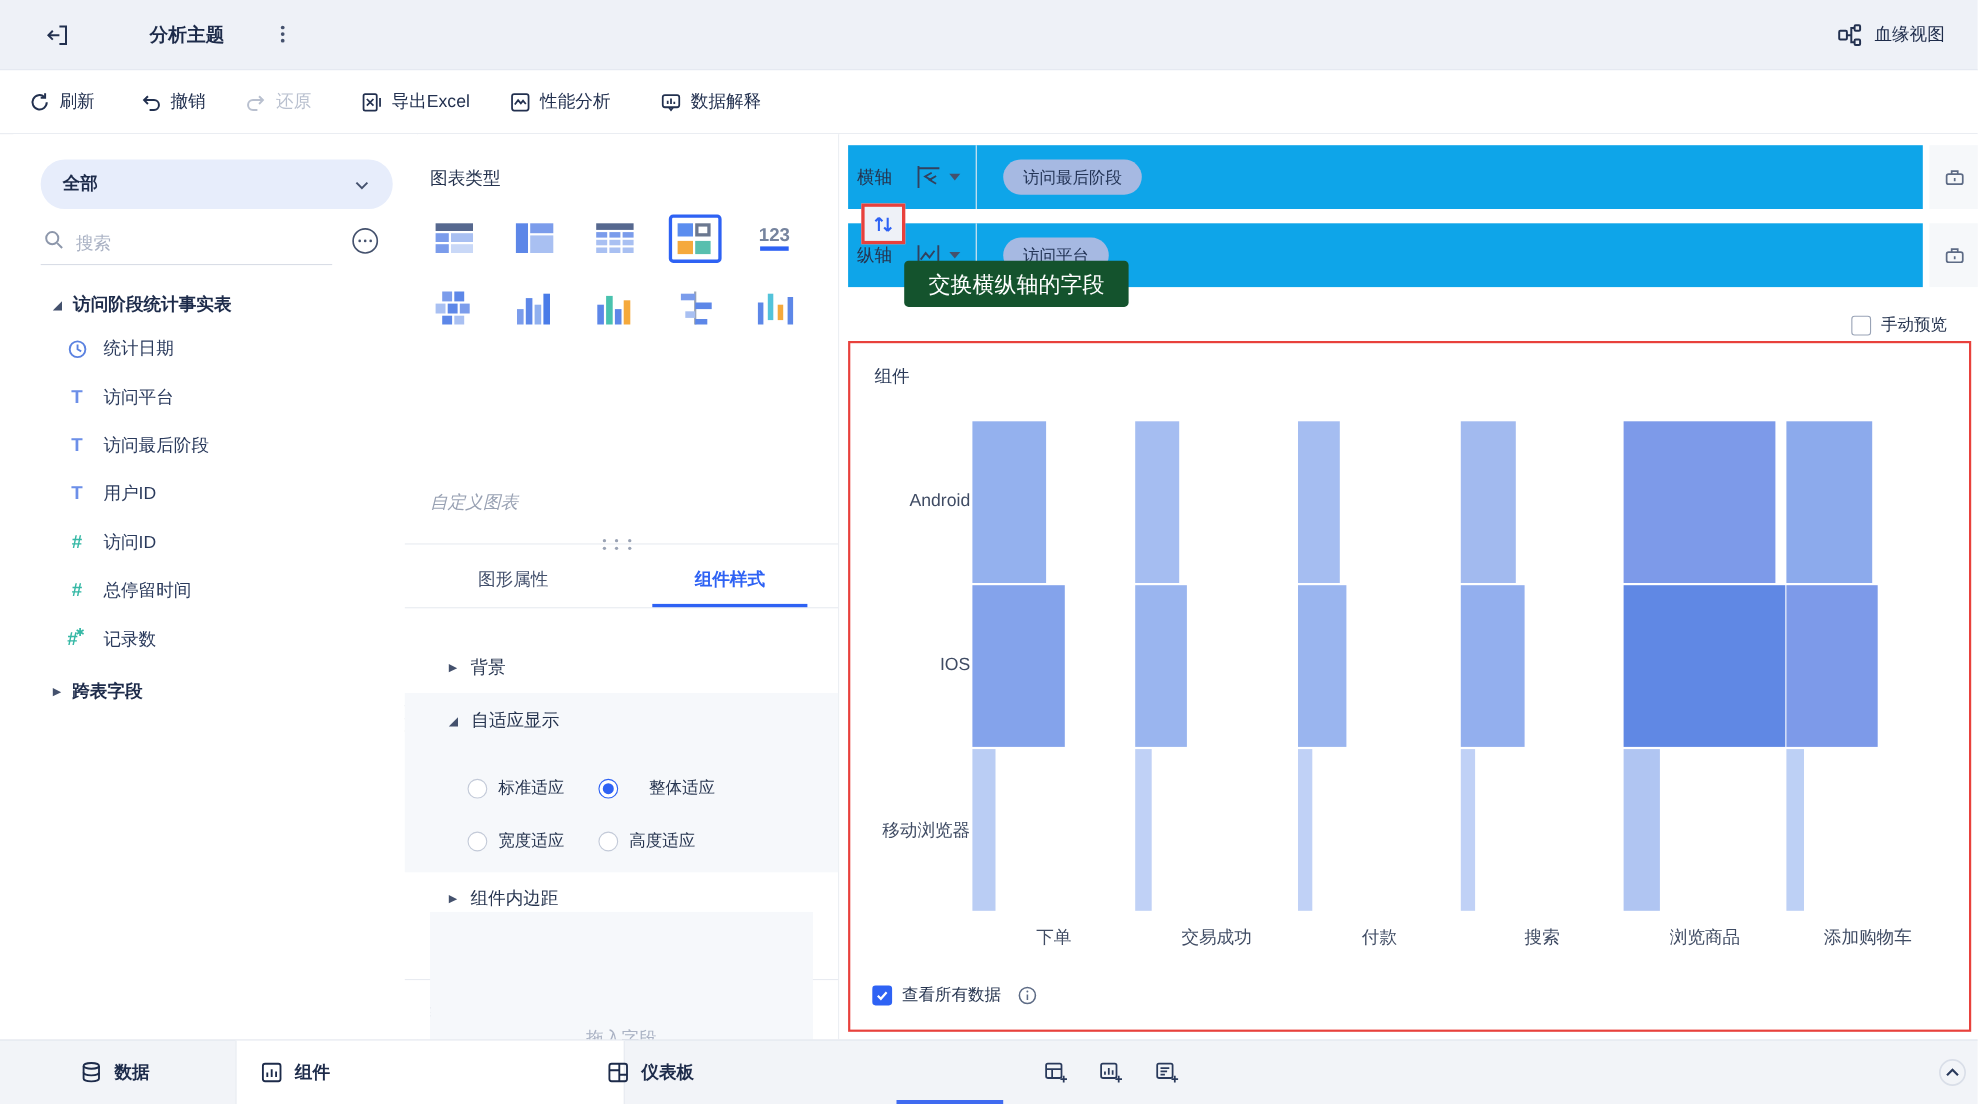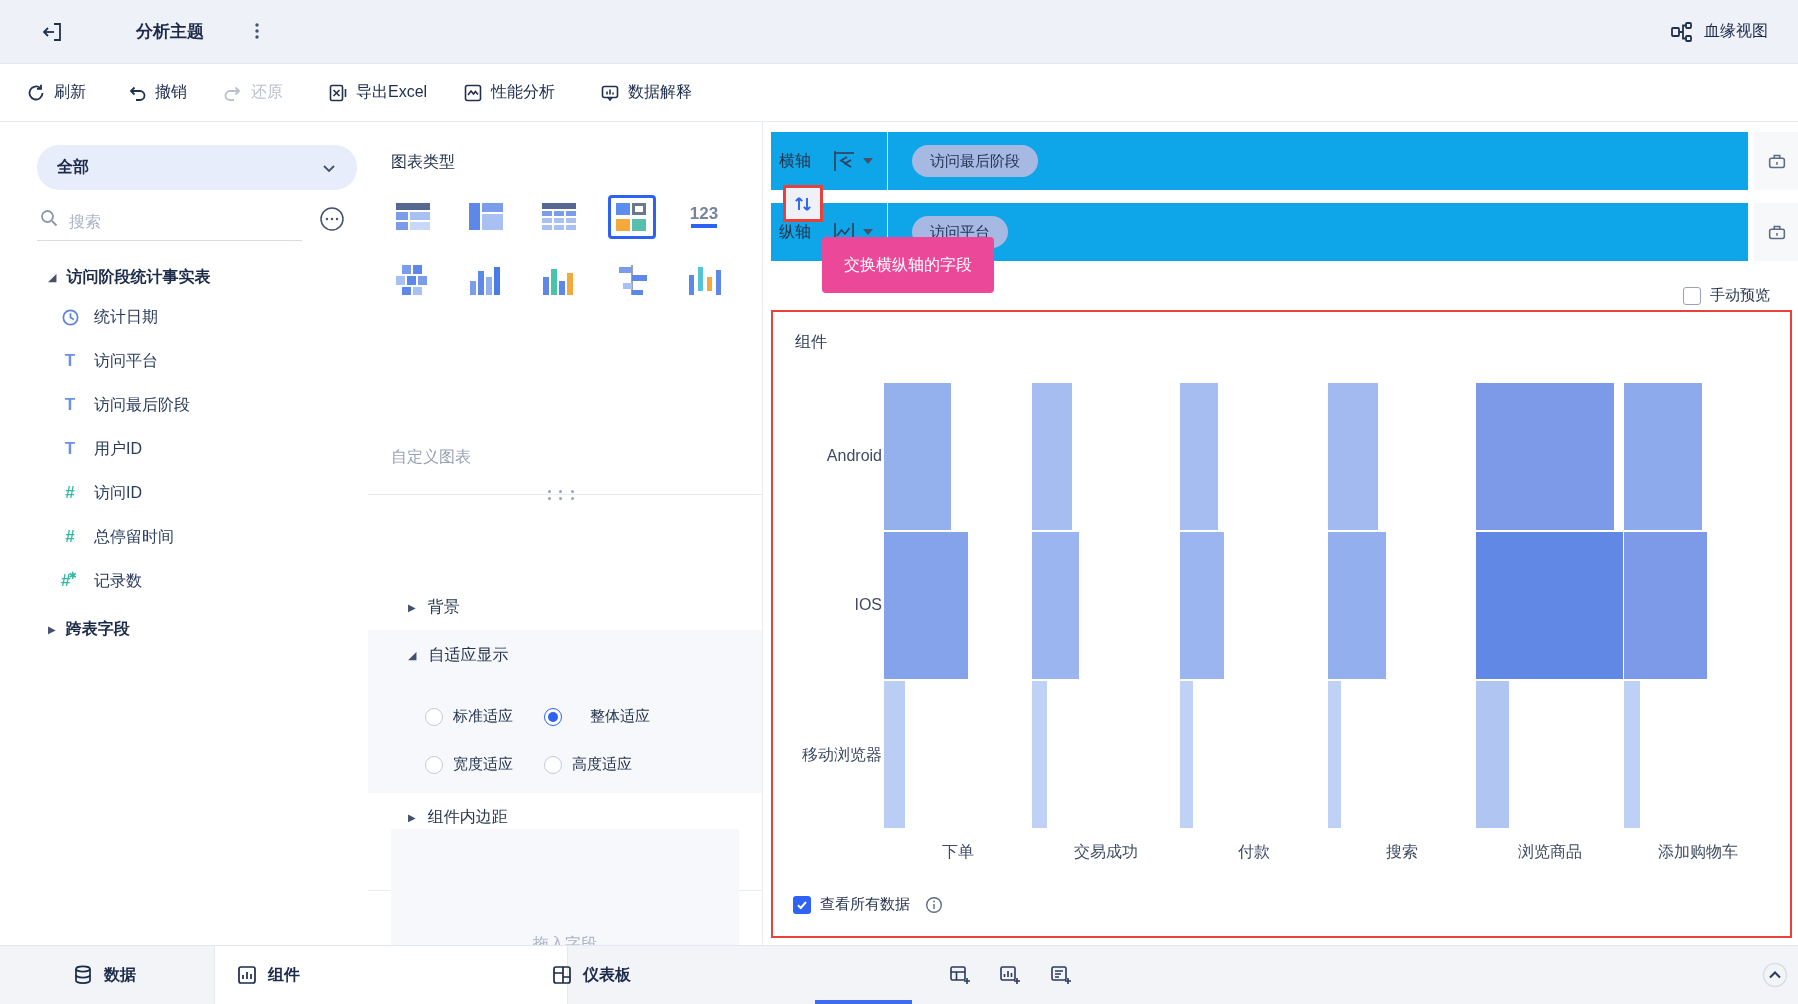--- a/index.html
+++ b/index.html
@@ -36,21 +36,21 @@
   .f-ic{width:20px;height:20px;display:flex;align-items:center;justify-content:center;font-weight:bold;}
   .f-text{color:#6c8fe8;font-size:17px;}
   .f-num{color:#35b8a5;font-size:17px;}
   .calcstar{color:#35b8a5;font-size:10px;position:relative;top:-6px;left:-2px;}
   .dots-v{position:absolute;left:356px;top:518px;width:12px;height:30px;display:grid;grid-template-columns:1fr 1fr;grid-gap:5px;}
   .dots-v i,.dots-h i{width:3px;height:3px;border-radius:50%;background:#9aa3b5;display:block;}
   .dots-h{position:absolute;width:30px;height:10px;display:grid;grid-template-columns:repeat(3,1fr);grid-gap:4px;justify-items:center;}
 
   
   .panel-label{position:absolute;font-size:16px;color:#26344f;}
-  .gray-label{color:#98a1b3;}
+  .gray-label{color:#98a1b3;font-style:italic;}
   .ct-cell{position:absolute;width:48px;height:44px;display:flex;align-items:center;justify-content:center;border-radius:4px;cursor:pointer;box-sizing:border-box;}
   .ct-cell.selected{border:3px solid #2e62f4;background:#fff;}
   .tabbar{position:absolute;left:0;top:380px;width:394px;height:50px;border-bottom:1px solid #e8ebf1;display:flex;}
   .tab{flex:1;display:flex;align-items:center;justify-content:center;font-size:16px;color:#44516d;cursor:pointer;position:relative;}
   .tab.active{color:#2e62f4;font-weight:bold;}
   .tab.active::after{content:"";position:absolute;left:28px;right:28px;bottom:0;height:3px;background:#2e62f4;}
   .sec-header{position:absolute;left:40px;height:30px;display:flex;align-items:center;gap:12px;font-size:16px;color:#26344f;cursor:pointer;}
   #adaptive-bg{left:0px;top:508px;width:394px;height:163px;background:#f6f8fb;}
   .radio-opt{position:absolute;display:flex;align-items:center;gap:10px;font-size:15px;color:#26344f;cursor:pointer;}
   .rdot{width:18px;height:18px;border-radius:50%;border:1px solid #c3cad8;background:#fff;box-sizing:border-box;}
@@ -60,21 +60,21 @@
 
   
   .axis-row{position:absolute;left:8px;width:977px;height:58px;background:#0ea5e9;display:flex;align-items:center;}
   .axis-lock{position:absolute;width:46px;height:58px;background:#f6f8fa;display:flex;align-items:center;justify-content:center;cursor:pointer;}
   .axis-label{margin-left:8px;font-size:16px;color:#26344f;width:44px;}
   .axis-typebox{display:flex;align-items:center;gap:6px;margin-left:8px;cursor:pointer;}
   .caret{width:0;height:0;border-left:5px solid transparent;border-right:5px solid transparent;border-top:6px solid #44516d;}
   .axis-sep{width:1px;height:58px;background:#e8ebf1;margin-left:14px;}
   .pill{margin-left:24px;height:32px;background:#a6b9e2;border-radius:16px;display:flex;align-items:center;padding:0 18px;font-size:15px;color:#233456;cursor:grab;}
   #swap-btn{left:20px;top:63px;width:40px;height:37px;background:#eef1f7;border:3px solid #e8413c;box-sizing:border-box;display:flex;align-items:center;justify-content:center;cursor:pointer;z-index:6;}
-  #swap-tooltip{left:59px;top:115px;height:56px;background:#ec4899;border-radius:4px;color:#fff;font-size:16px;display:flex;align-items:center;padding:0 22px;z-index:7;}
+  #swap-tooltip{left:59px;top:115px;height:42px;background:#14532d;border-radius:4px;color:#fff;font-size:20px;display:flex;align-items:center;padding:0 22px;z-index:7;}
   .cb{width:18px;height:18px;border-radius:3px;box-sizing:border-box;cursor:pointer;}
   .cb.off{border:1px solid #99a3b6;background:#fff;}
   .cb.on{background:#2e62f4;display:flex;align-items:center;justify-content:center;}
   #manual-preview{left:920px;top:164px;display:flex;align-items:center;gap:9px;font-size:15px;color:#26344f;}
 
   
   #component-box{left:8px;top:188px;width:1021px;height:628px;border:2px solid #e8413c;box-sizing:border-box;background:#fff;}
   #component-title{left:22px;top:20px;font-size:16px;color:#2b3a58;}
   .ylab{position:absolute;font-size:16px;color:#3f4b63;text-align:right;width:100px;right:908px;}
   .xlab{position:absolute;font-size:16px;color:#3f4b63;text-align:center;width:148px;top:530px;}
@@ -381,20 +381,24 @@
   <div class="panel-label gray-label" style="left:23px;top:325px;">自定义图表</div>
   <div class="dots-h" style="left:178px;top:368px;">
       <i></i>
       <i></i>
       <i></i>
       <i></i>
       <i></i>
       <i></i>
     </div>
   <div style="position:absolute;left:0;top:372px;width:394px;height:1px;background:#e8ebf1;"></div>
+  <div class="tabbar">
+    <div class="tab">图形属性</div>
+    <div class="tab active">组件样式</div>
+  </div>
   <div class="sec-header" style="top:470px;">
     <span class="tri" style="font-size:10px;">▶</span>
     <span>背景</span>
   </div>
   <div id="adaptive-bg" class="abs"></div>
   <div class="sec-header" style="top:518px;z-index:2;">
     <span class="tri">◢</span>
     <span>自适应显示</span>
   </div>
   <div id="fit-options">

